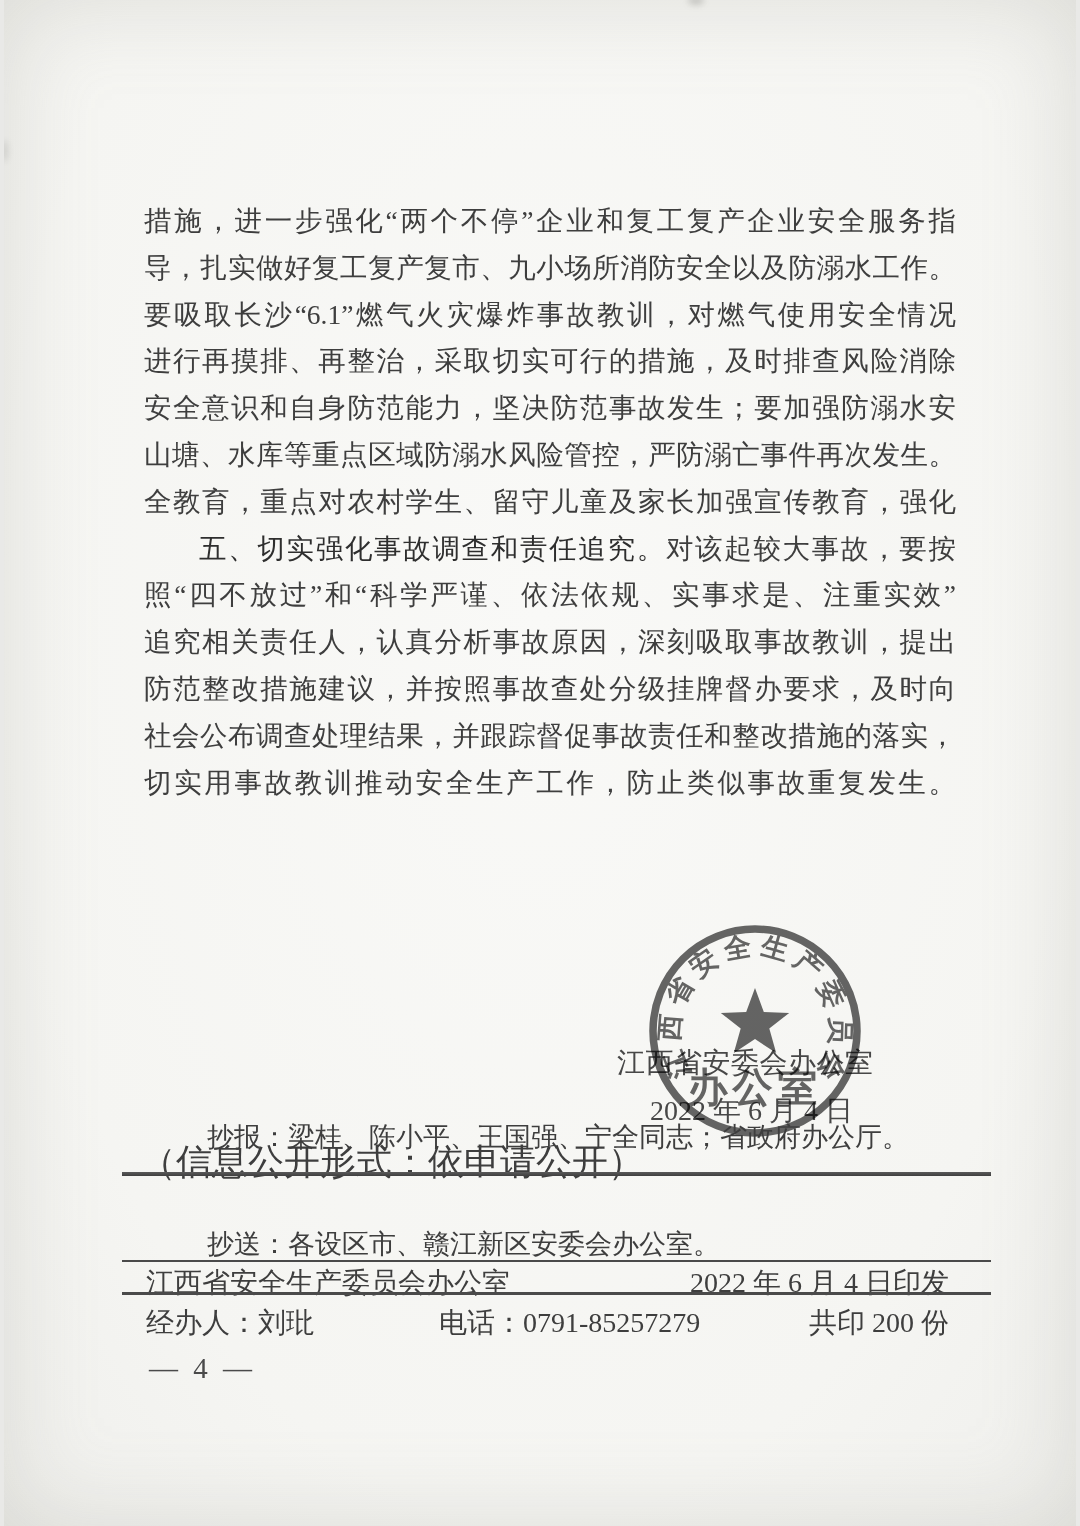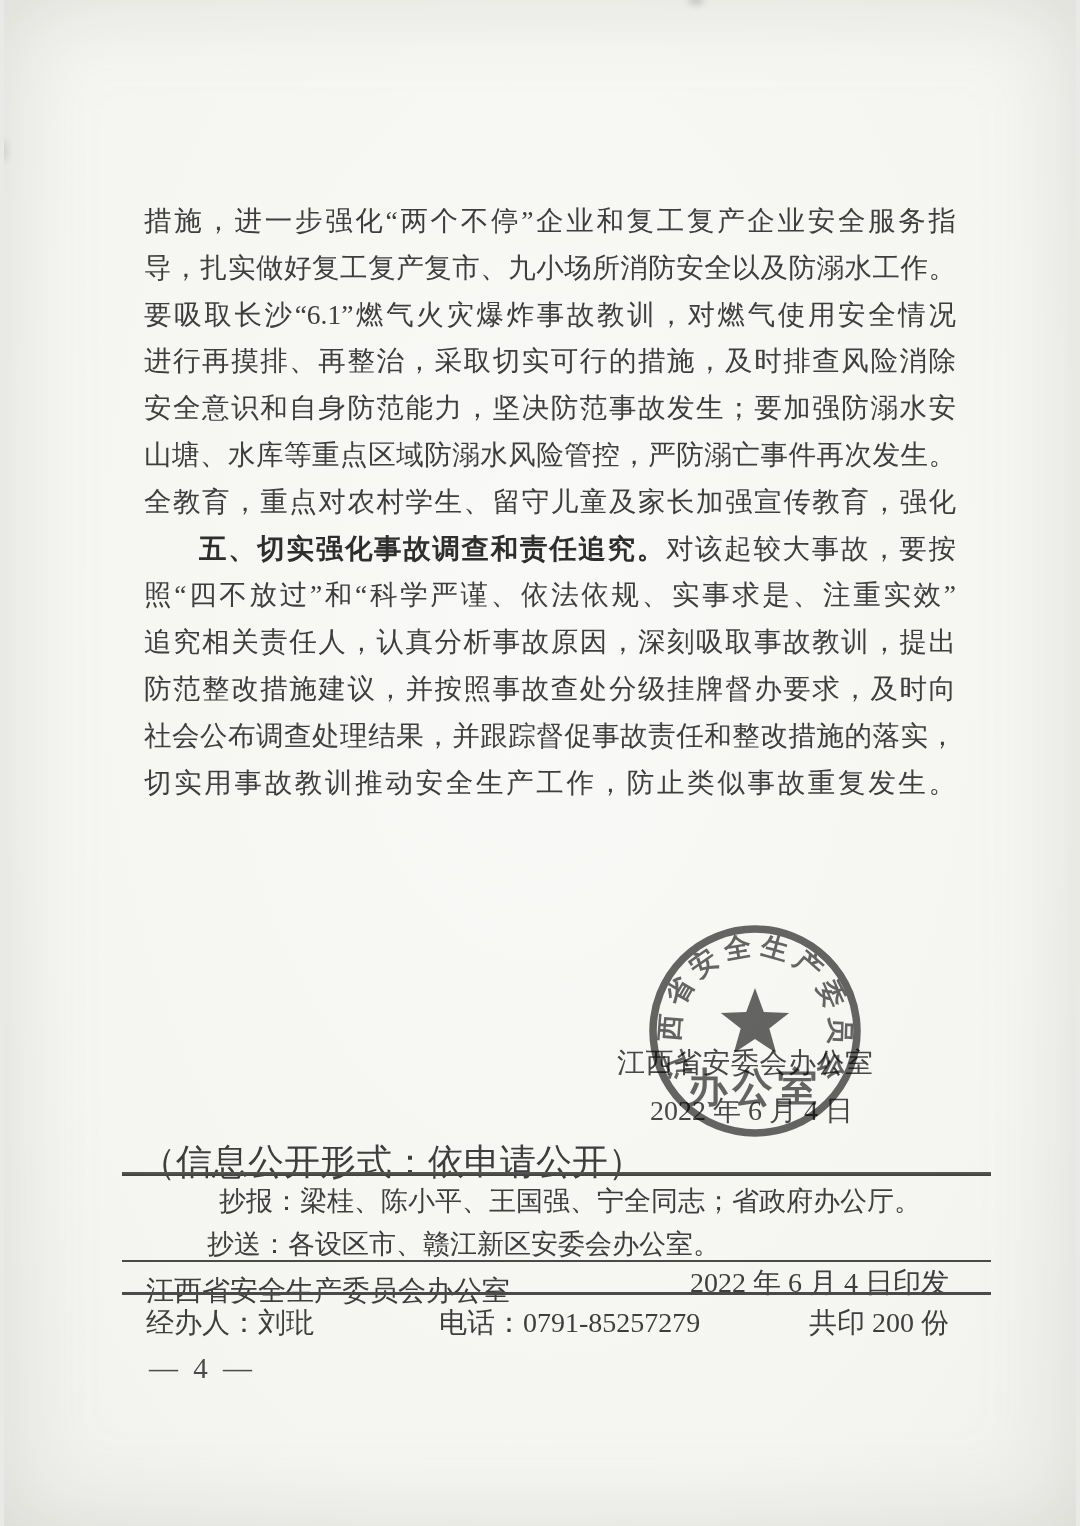--- a/index.html
+++ b/index.html
@@ -21,42 +21,42 @@
     position:absolute;left:140px;top:198px;width:812px;
     font-size:27.5px;color:#3e3e3e;
   }
   .bline{
     height:46.8px;line-height:46.8px;
     text-align:justify;text-align-last:justify;
     text-justify:inter-character;
     overflow:hidden;
   }
   .bline.indent{text-indent:55px;}
-  .bline b{font-weight:700;color:#2e2e2e;}
+  .bline b{font-weight:400;color:#2e2e2e;}
   
   .sig-office{position:absolute;left:613px;top:1044px;font-size:28px;letter-spacing:.5px;color:#474747;}
   .sig-date{position:absolute;left:646px;top:1092px;font-size:28px;color:#474747;}
   .seal{position:absolute;left:641px;top:921px;width:220px;height:220px;
         mix-blend-mode:multiply;opacity:.82;}
   .seal text{font-family:"Liberation Serif","DejaVu Serif",serif;fill:#454545;font-weight:700;}
   
   .disclosure{position:absolute;left:136px;top:1138px;font-size:36px;color:#3e3e3e;}
   .rule{position:absolute;left:118px;width:869px;background:#4a4a4a;}
   .rule-1{top:1172px;height:4px;background:linear-gradient(#5a5a5a,#3f3f3f);}
   .rule-2{top:1260px;height:2px;}
   .rule-3{top:1292px;height:2.5px;}
   .copy-row{position:absolute;left:203px;font-size:27px;color:#3e3e3e;}
-  .copy-report{top:1183px;margin-left:12px;}
+  .copy-report{top:1119px;}
   .copy-send{top:1226px;}
   .issuer-row{
     position:absolute;left:118px;top:1264px;width:869px;height:28px;
     display:flex;justify-content:space-between;align-items:flex-start;
     padding:0;box-sizing:border-box;font-size:28px;color:#3e3e3e;
   }
-  .issuer-row .left{margin-left:24px;margin-top:8px;}
+  .issuer-row .left{margin-left:24px;}
   .issuer-row .right{margin-right:42px;}
   .handler-row{position:absolute;left:0;top:1304px;width:1080px;height:34px;font-size:28px;color:#3e3e3e;}
   .handler-row .handler{position:absolute;left:142px;}
   .handler-row .phone{position:absolute;left:435px;}
   .handler-row .count{position:absolute;right:135px;}
   .page-num{position:absolute;left:145px;top:1352px;font-size:29px;letter-spacing:4px;color:#4a4a4a;}
 </style>
 </head>
 <body>
 

